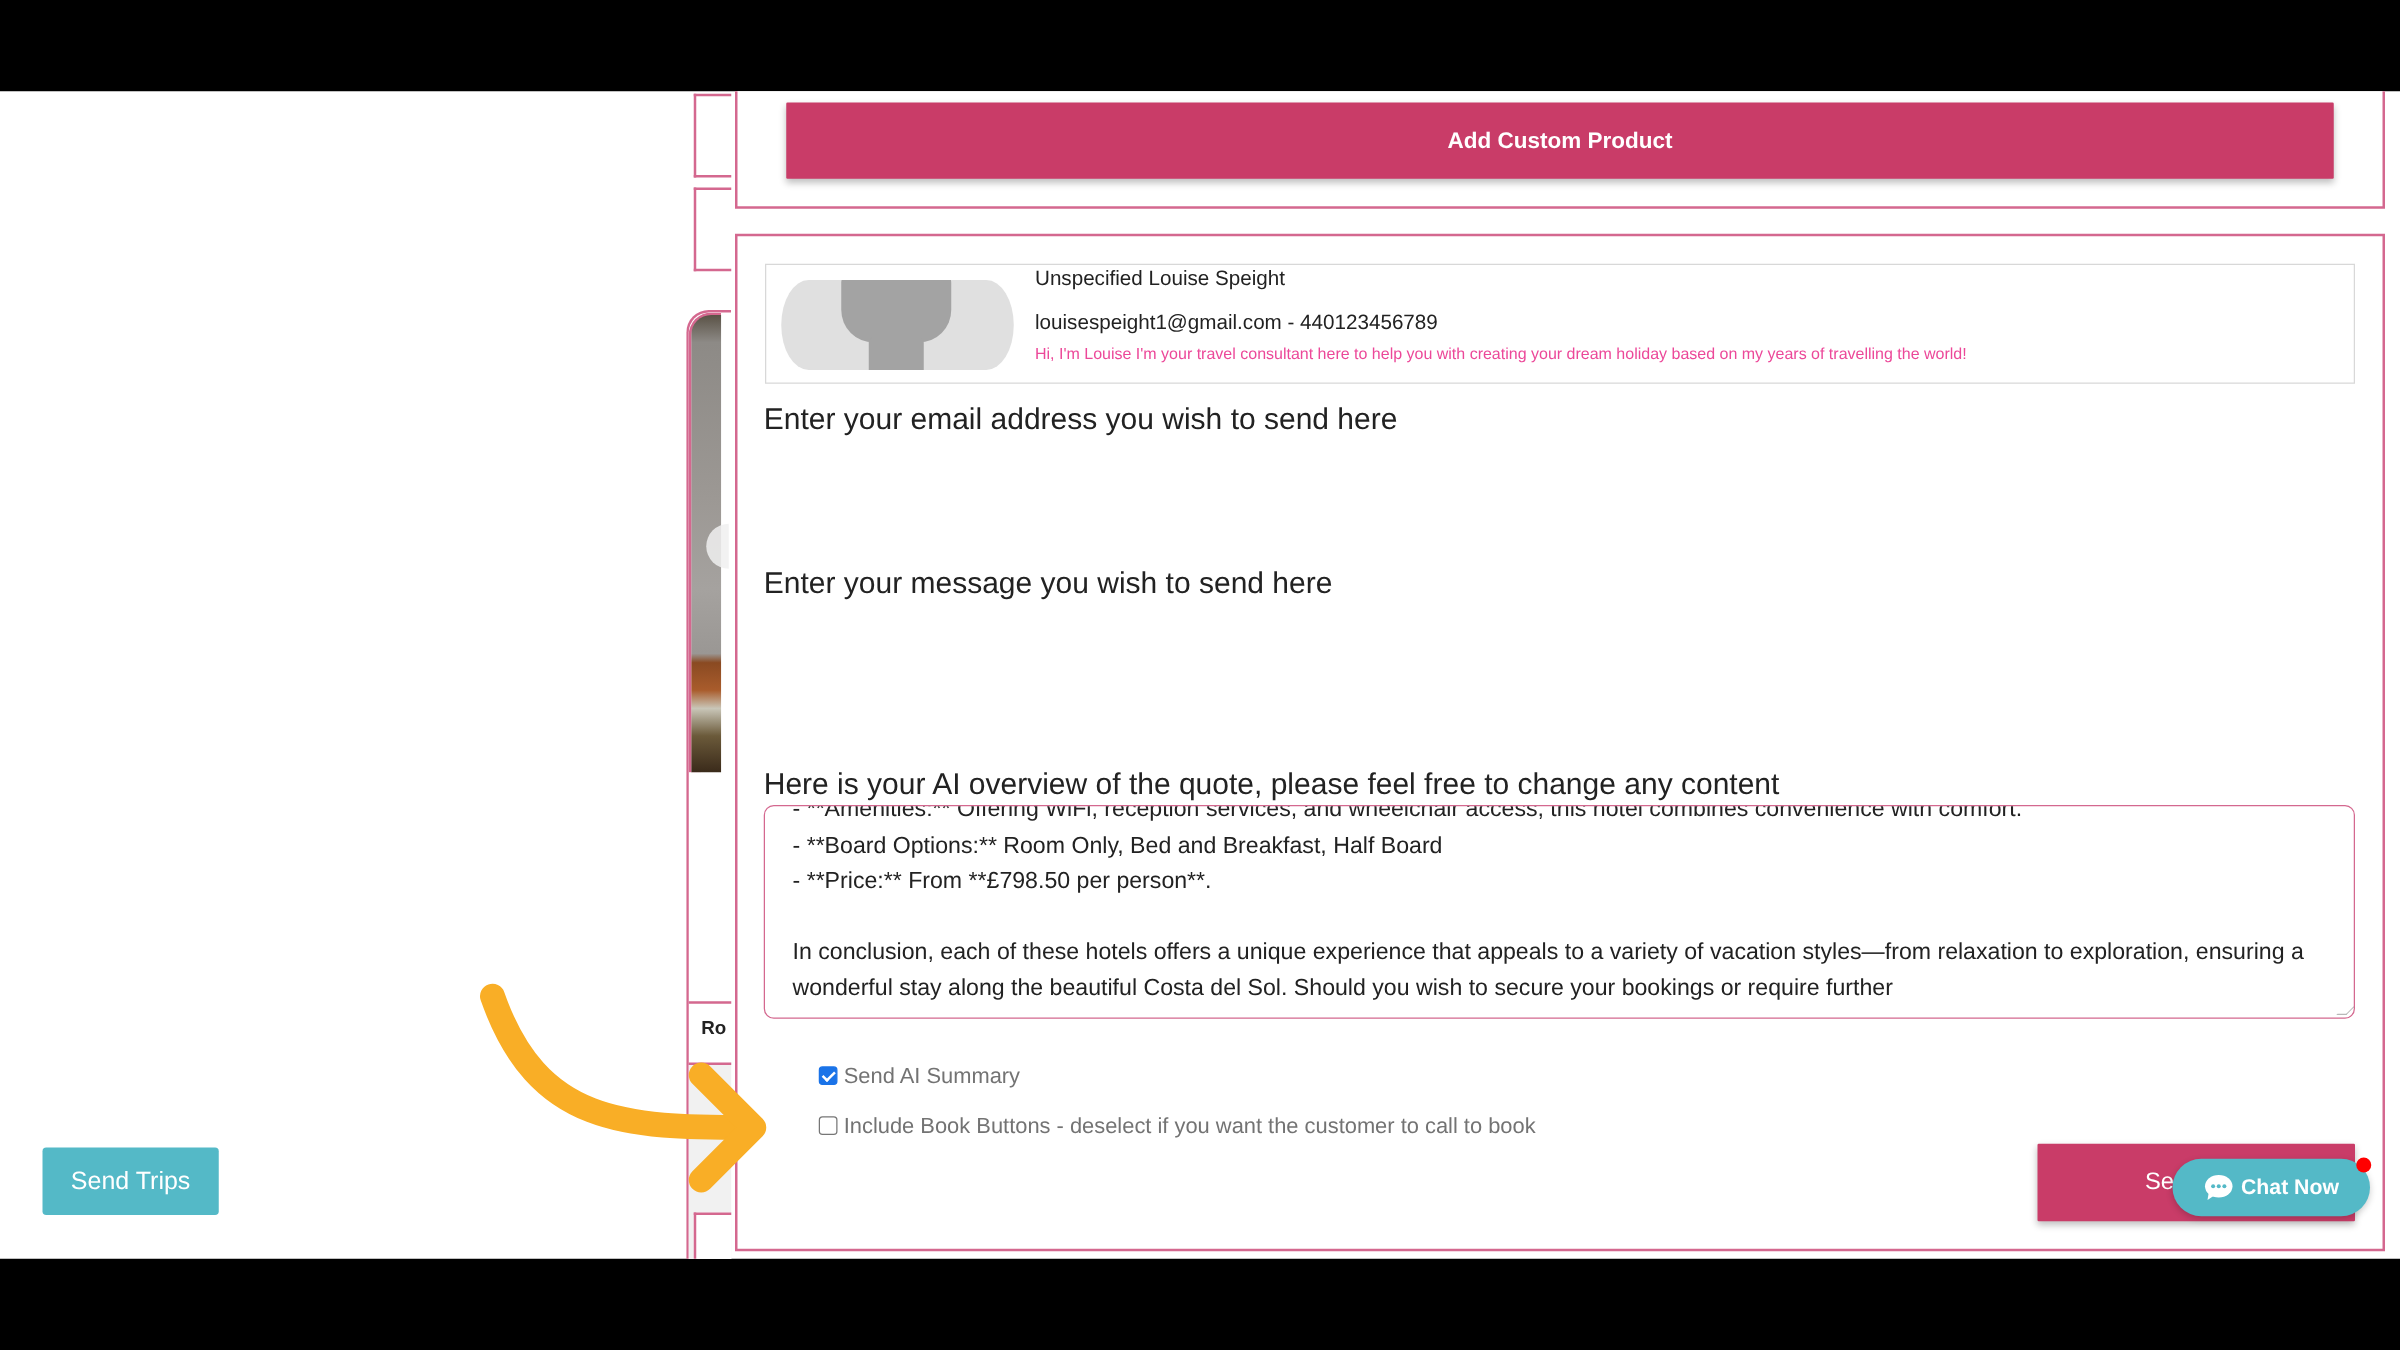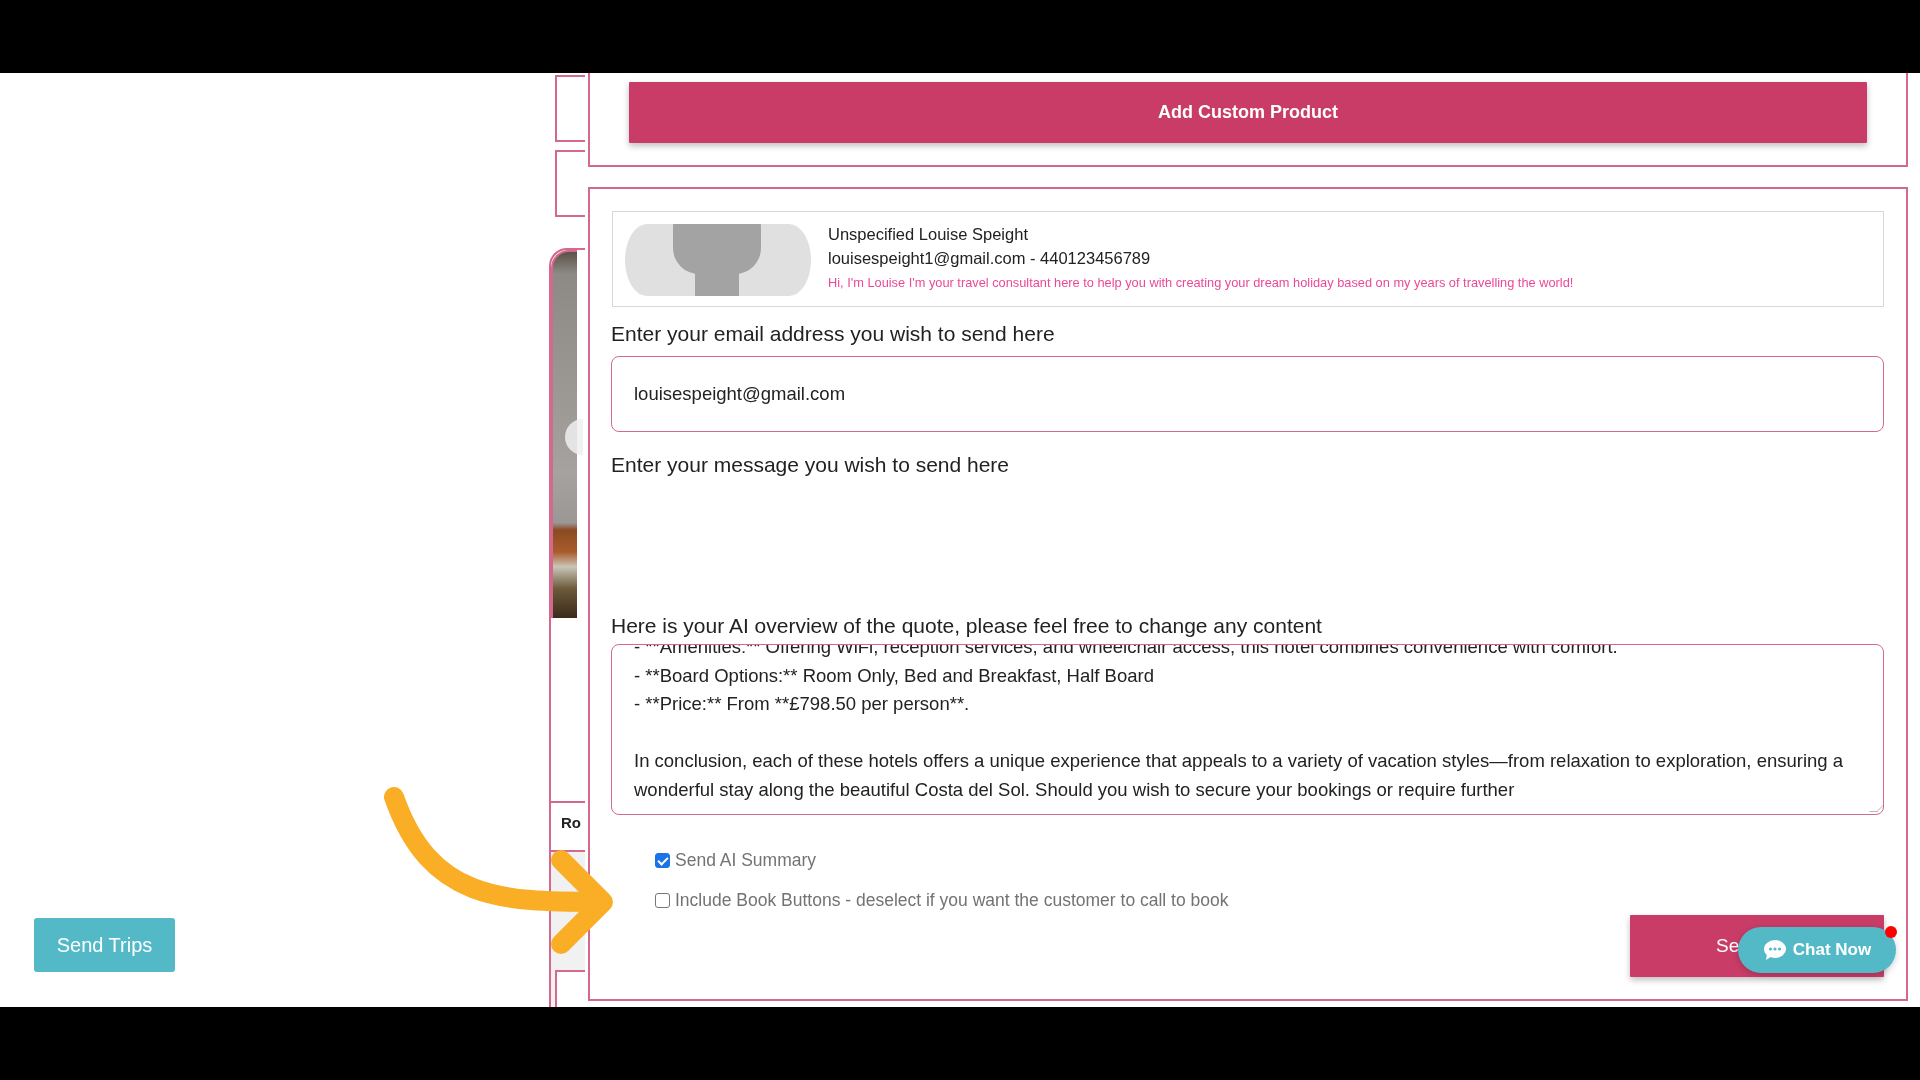--- a/index.html
+++ b/index.html
@@ -18,25 +18,25 @@
 
   
   .panel { position: absolute; border: 2px solid #d4688f; background: #fff; }
   .btn-pink { position: absolute; background: #c93c68; color: #fff; border-radius: 1px; box-shadow: 0 3px 6px rgba(0,0,0,0.25);
     display: flex; align-items: center; justify-content: center; font-size: 18px; font-family: "Liberation Sans", sans-serif; font-weight: bold; cursor: pointer; }
 
   .agent-card { position: absolute; left: 612px; top: 138px; width: 1272px; height: 96px; border: 1.5px solid #d8d8d8; background: #fff; }
   .avatar { position: absolute; left: 12px; top: 12px; width: 186px; height: 72px; background: #e0e0e0; border-radius: 22px / 36px; overflow: hidden; }
   .avatar .head { position: absolute; left: 48px; top: -4px; width: 88px; height: 54px; background: #a3a3a3; border-radius: 6px 6px 26px 26px; }
   .avatar .neck { position: absolute; left: 70px; top: 46px; width: 44px; height: 30px; background: #a3a3a3; border-radius: 4px 4px 0 0; }
-  .agent-name { position: absolute; left: 215px; top: 13px; font-size: 16.5px; color: #222; font-family: "Liberation Sans", sans-serif; }
+  .agent-name { position: absolute; left: 215px; top: 2px; font-size: 16.5px; color: #222; font-family: "Liberation Sans", sans-serif; }
   .agent-contact { position: absolute; left: 215px; top: 37px; font-size: 16.5px; color: #222; font-family: "Liberation Sans", sans-serif; }
   .agent-bio { position: absolute; left: 215px; top: 63px; font-size: 12.8px; color: #ec4899; font-family: "Liberation Sans", sans-serif; }
 
-  .label { position: absolute; left: 611px; font-size: 21px; color: #222; font-family: "Liberation Sans", sans-serif; }
+  .label { position: absolute; left: 611px; font-size: 24px; color: #222; font-family: "Liberation Sans", sans-serif; }
   .field { position: absolute; left: 611px; width: 1273px; border: 1.5px solid #d4688f; border-radius: 8px; background: #fff;
     font-family: "Liberation Sans", sans-serif; font-size: 18.5px; color: #222; padding: 0 22px; outline: none; }
   input.field { height: 76px; }
   textarea.field { resize: vertical; padding-top: 26px; line-height: 28px; }
   .ai-box { position: absolute; left: 611px; top: 571px; width: 1273px; height: 171px; border: 1.5px solid #d4688f; border-radius: 8px; background: #fff; overflow: hidden; }
   .ai-text { position: absolute; left: 22px; top: -12px; right: 22px; font-family: "Liberation Sans", sans-serif; font-size: 18.5px; line-height: 28.6px; color: #222; white-space: pre-wrap; }
   .resize-grip { position: absolute; right: 2px; bottom: 2px; width: 8px; height: 8px; border-right: 1px solid #888; border-bottom: 1px solid #888; transform: skew(-45deg); opacity: 0.6; }
 
   .check-row { position: absolute; left: 611px; display: flex; align-items: center; gap: 5px; font-size: 17.5px; font-family: "Liberation Sans", sans-serif; color: #737373; padding-left: 44px; }
   .cbox { width: 15px; height: 15px; border-radius: 3px; border: 1.5px solid #767676; background: #fff; display: flex; align-items: center; justify-content: center; }
@@ -78,21 +78,20 @@
     <div class="avatar">
       <div class="head"></div>
         <div class="neck"></div>
     </div>
     <div class="agent-name">Unspecified Louise Speight</div>
     <div class="agent-contact">louisespeight1@gmail.com - 440123456789</div>
     <div class="agent-bio">Hi, I'm Louise I'm your travel consultant here to help you with creating your dream holiday based on my years of travelling the world!</div>
   </div>
 
   <div class="label" style="top:249px;">Enter your email address you wish to send here</div>
-  <input class="field" type="text" style="top: 283px;" value="louisespeight@gmail.com">
 
   <div class="label" style="top:380px;">Enter your message you wish to send here</div>
 
   <div class="label" style="top:541px;">Here is your AI overview of the quote, please feel free to change any content</div>
   <div class="ai-box">
     <div class="ai-text">- **Amenities:** Offering WiFi, reception services, and wheelchair access, this hotel combines convenience with comfort.
 - **Board Options:** Room Only, Bed and Breakfast, Half Board
 - **Price:** From **£798.50 per person**.
 
 In conclusion, each of these hotels offers a unique experience that appeals to a variety of vacation styles—from relaxation to exploration, ensuring a wonderful stay along the beautiful Costa del Sol. Should you wish to secure your bookings or require further</div>

